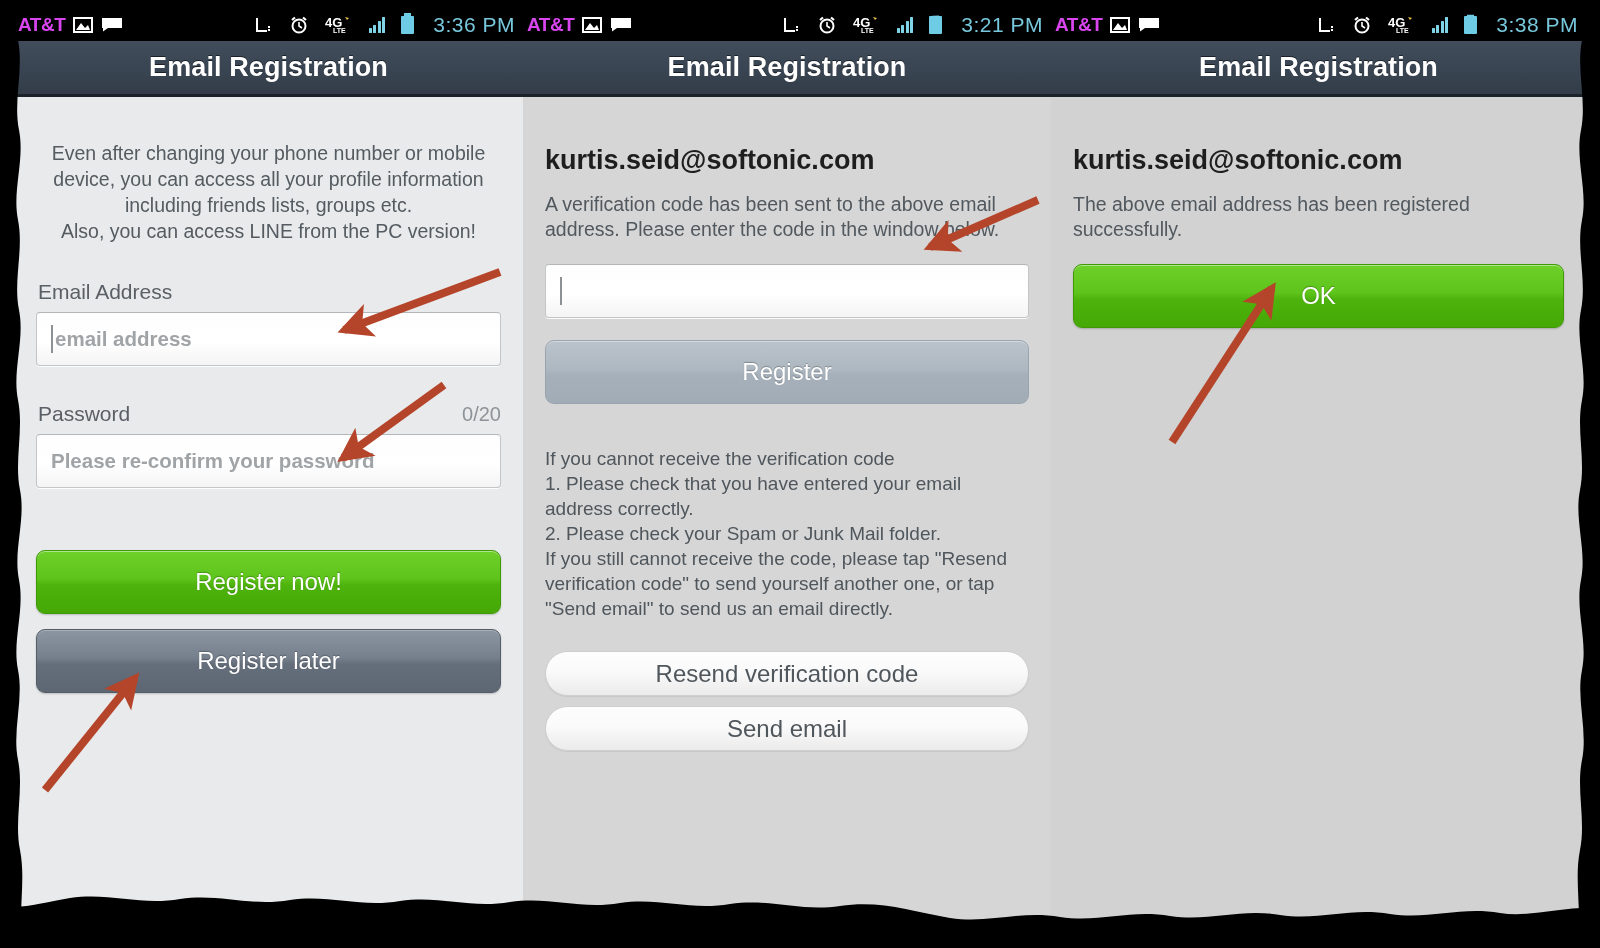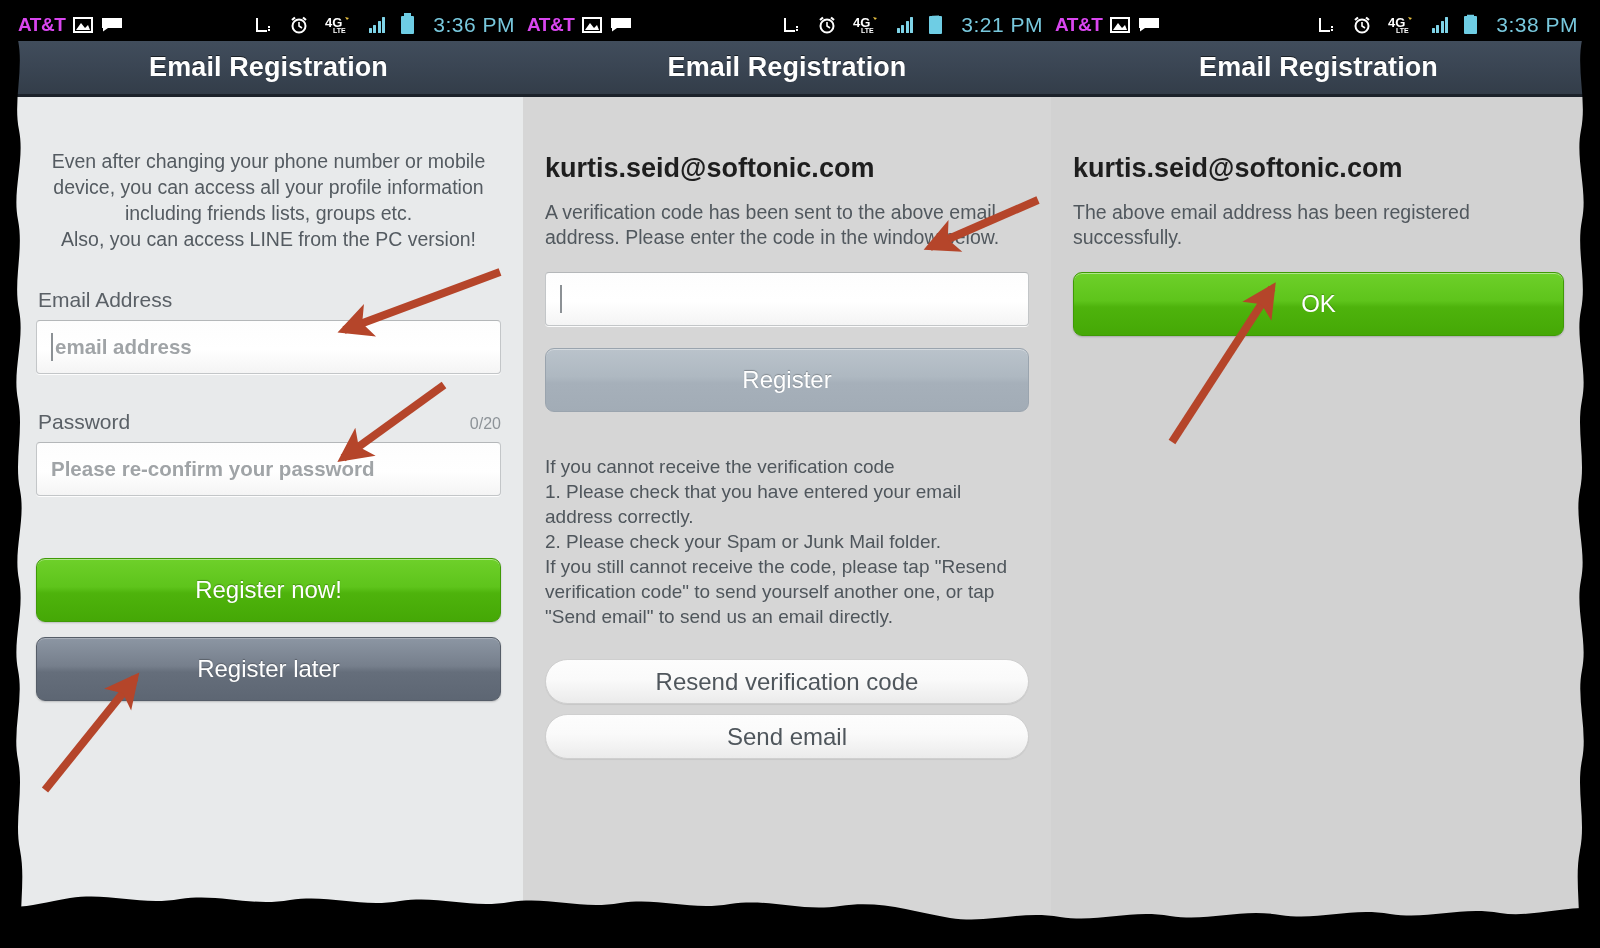--- a/index.html
+++ b/index.html
@@ -132,21 +132,21 @@
     font-size: 27px;
     font-weight: bold;
     letter-spacing: 0.1px;
     text-shadow: 0 -1px 0 rgba(0,0,0,.55);
   }
 
   
   .body {
     flex: 1;
     position: relative;
-    padding: 8px 22px;
+    padding: 0 22px;
   }
   .panel-1 .body { background: #e8eaeb; }
   .panel-2 .body { background: #d6d6d6; }
   .panel-3 .body { background: #d2d2d2; }
 
   
   .intro {
     text-align: center;
     color: #545b61;
     font-size: 19.5px;
@@ -157,21 +157,21 @@
 
   .fieldlabel {
     color: #5a6066;
     font-size: 21px;
     margin: 36px 0 8px 2px;
     display: flex;
     align-items: baseline;
     justify-content: space-between;
   }
   .fieldlabel .counter {
-    font-size: 16px;
+    font-size: 20px;
     color: #8d9398;
   }
 
   
   .txtinput {
     width: 100%;
     height: 54px;
     background: linear-gradient(180deg,#fdfdfd 0%, #ffffff 55%, #f4f4f4 100%);
     border: 1px solid #c3c6c8;
     border-top-color: #b4b7b9;

